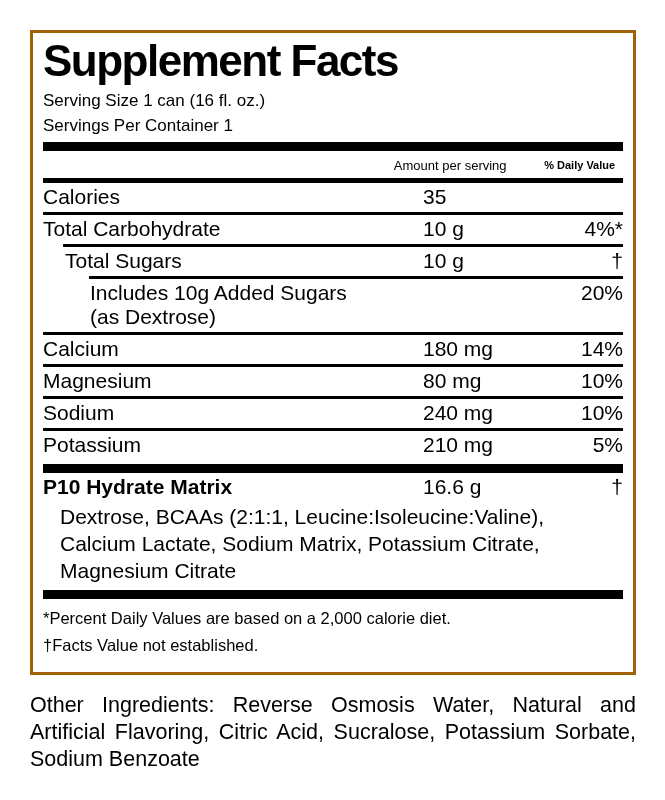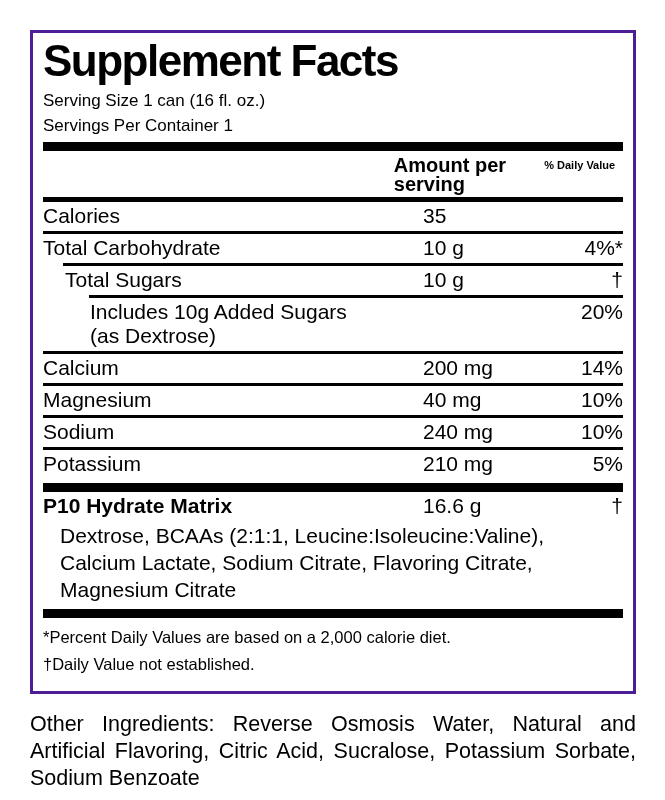--- a/index.html
+++ b/index.html
@@ -7,21 +7,21 @@
     width: 665px; height: 800px;
     font-family: "Liberation Sans", sans-serif;
     color: #000;
     -webkit-font-smoothing: antialiased;
   }
   .page { box-sizing: border-box; width: 665px; padding: 30px 30px 0 30px; }
 
   .facts-box {
     box-sizing: border-box;
     width: 606px;
-    border: 3px solid #4c1d95;
+    border: 3px solid #a16207;
     background: #fff;
     padding: 4px 10px 8px 10px;
   }
 
   .title {
     font-size: 44px;
     font-weight: bold;
     letter-spacing: -1.5px;
     line-height: 1.04;
     margin: 1px 0 4px 0;
@@ -32,21 +32,21 @@
   }
 
   .rule-thick  { height: 9px; background: #000; margin-top: 4px; }
   .rule-medium { height: 5px; background: #000; }
   .sep { border-top: 3px solid #000; height: 0; }
   .sep.ind1 { margin-left: 20px; }
   .sep.ind2 { margin-left: 46px; }
 
   .col-header { display: flex; padding: 5px 0 3px 0; }
   .ch-spacer  { width: 357px; }
-  .ch-amount  { width: 153px; font-size: 20px; font-weight: bold; line-height: 19px; }
+  .ch-amount  { width: 153px; font-size: 13px; font-weight: normal; line-height: 19px; }
   .ch-dv      { width: 70px;  font-size: 11px; font-weight: bold; line-height: 19px;
                 padding-left: 10px; text-indent: -10px; }
 
   .row { display: flex; font-size: 21px; line-height: 24px; padding: 2px 0 3px 0; }
   .r-name { width: 380px; box-sizing: border-box; }
   .r-name.ind1 { padding-left: 22px; }
   .r-name.ind2 { padding-left: 47px; }
   .r-name.bold { font-weight: bold; }
   .r-amt  { width: 100px; }
   .r-dv   { flex: 1; text-align: right; }
@@ -116,29 +116,29 @@
         <div>(as Dextrose)</div>
       </div>
       <div class="r-amt"></div>
       <div class="r-dv">20%</div>
     </div>
 
     <div class="sep"></div>
 
     <div class="row">
       <div class="r-name">Calcium</div>
-      <div class="r-amt">200 mg</div>
+      <div class="r-amt">180 mg</div>
       <div class="r-dv">14%</div>
     </div>
 
     <div class="sep"></div>
 
     <div class="row">
       <div class="r-name">Magnesium</div>
-      <div class="r-amt">40 mg</div>
+      <div class="r-amt">80 mg</div>
       <div class="r-dv">10%</div>
     </div>
 
     <div class="sep"></div>
 
     <div class="row">
       <div class="r-name">Sodium</div>
       <div class="r-amt">240 mg</div>
       <div class="r-dv">10%</div>
     </div>
@@ -154,28 +154,28 @@
     <div class="rule-thick"></div>
 
     <div class="row">
       <div class="r-name bold">P10 Hydrate Matrix</div>
       <div class="r-amt">16.6 g</div>
       <div class="r-dv">†</div>
     </div>
 
     <div class="matrix-desc">
       <div>Dextrose, BCAAs (2:1:1, Leucine:Isoleucine:Valine),</div>
-      <div>Calcium Lactate, Sodium Citrate, Flavoring Citrate,</div>
+      <div>Calcium Lactate, Sodium Matrix, Potassium Citrate,</div>
       <div>Magnesium Citrate</div>
     </div>
 
     <div class="rule-thick"></div>
 
     <div class="footnotes">
       <div class="footnote">*Percent Daily Values are based on a 2,000 calorie diet.</div>
-      <div class="footnote">†Daily Value not established.</div>
+      <div class="footnote">†Facts Value not established.</div>
     </div>
 
   </div>
 
   <div class="other-ingredients">Other Ingredients: Reverse Osmosis Water, Natural and Artificial Flavoring, Citric Acid, Sucralose, Potassium Sorbate, Sodium Benzoate</div>
 
 </div>
 
 </body></html>

